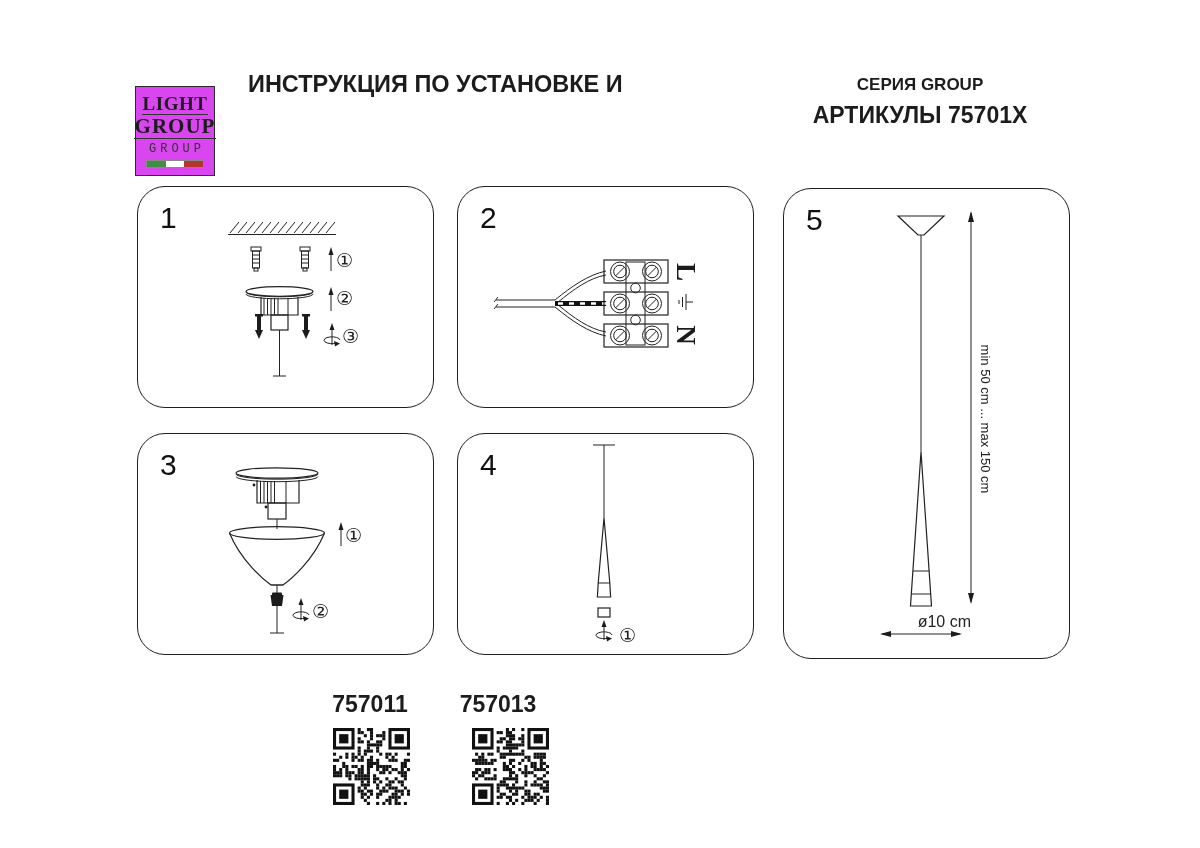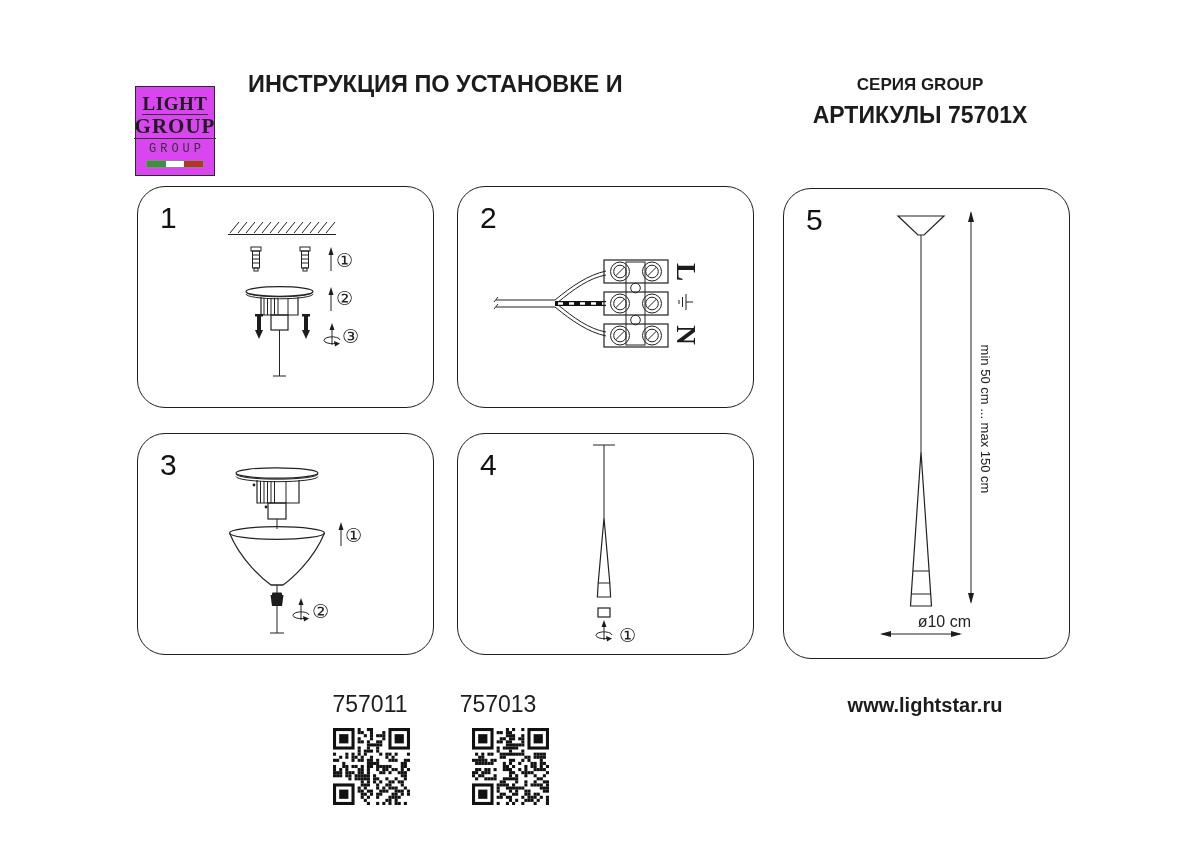--- a/index.html
+++ b/index.html
@@ -35,21 +35,21 @@
   .fillk{fill:#1c1c1c;stroke:none;}
 
   
   .rot{position:absolute;transform:translate(-50%,-50%) rotate(90deg);white-space:nowrap;
        font-family:"Liberation Serif",serif;font-weight:600;}
   .dim-v{position:absolute;transform:translate(-50%,-50%) rotate(90deg);white-space:nowrap;
          font-size:13px;color:#222;}
   .dia{position:absolute;font-size:16px;color:#222;text-align:right;}
 
   
-  .artcode{position:absolute;font-size:23px;font-weight:normal;text-align:center;}
+  .artcode{position:absolute;font-size:23px;font-weight:bold;text-align:center;}
   .qr{position:absolute;width:77px;height:77px;}
   .site{position:absolute;font-size:20px;font-weight:bold;text-align:center;}
 </style>
 </head>
 <body>
 
 <div class="page">
 
   <div class="abs logo-box">
     <div class="logo-w1">LIGHT</div>
@@ -754,15 +754,14 @@
         <rect x="0" y="0" width="7" height="7" fill="#111"></rect>
         <rect x="1" y="1" width="5" height="5" fill="#fff"></rect>
         <rect x="2" y="2" width="3" height="3" fill="#111"></rect>
         <rect x="18" y="0" width="7" height="7" fill="#111"></rect>
         <rect x="19" y="1" width="5" height="5" fill="#fff"></rect>
         <rect x="20" y="2" width="3" height="3" fill="#111"></rect>
         <rect x="0" y="18" width="7" height="7" fill="#111"></rect>
         <rect x="1" y="19" width="5" height="5" fill="#fff"></rect>
         <rect x="2" y="20" width="3" height="3" fill="#111"></rect>
       </svg></div>
-  <div class="site" style="left:815px;top:694px;width:220px">www.lightstar.ru</div>
 
 </div>
 
 </body></html>

